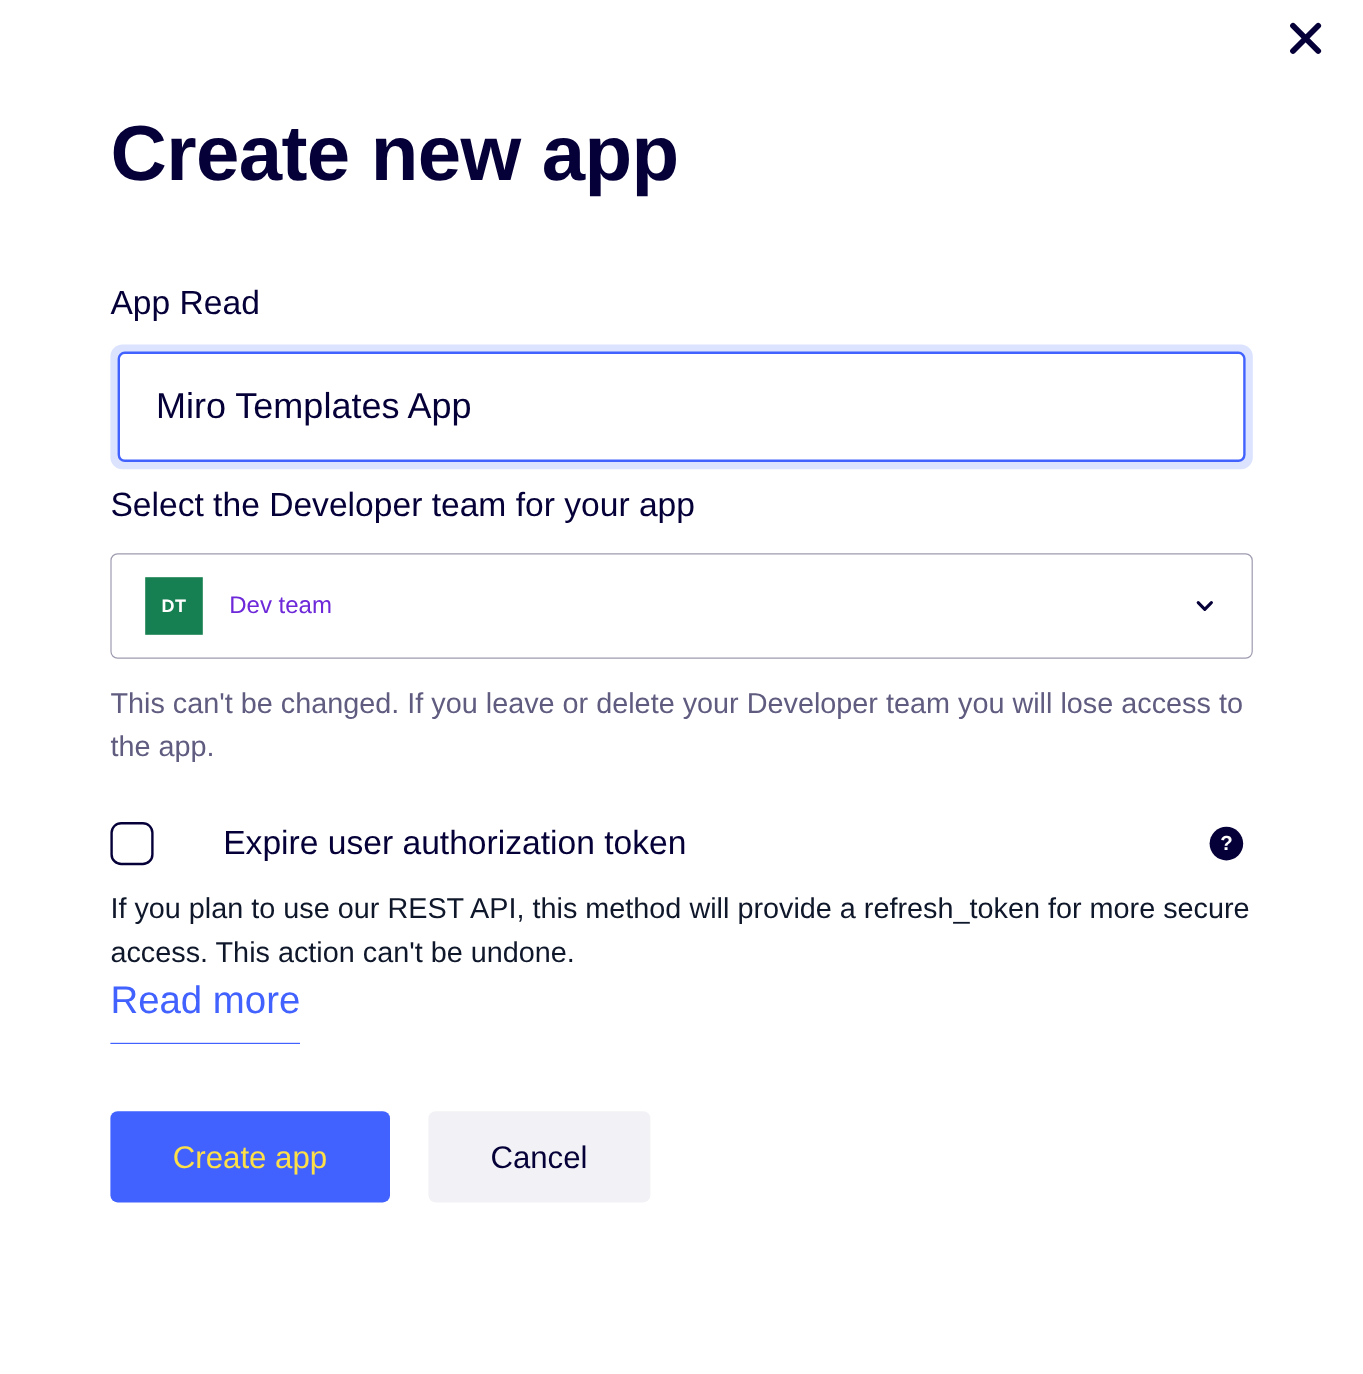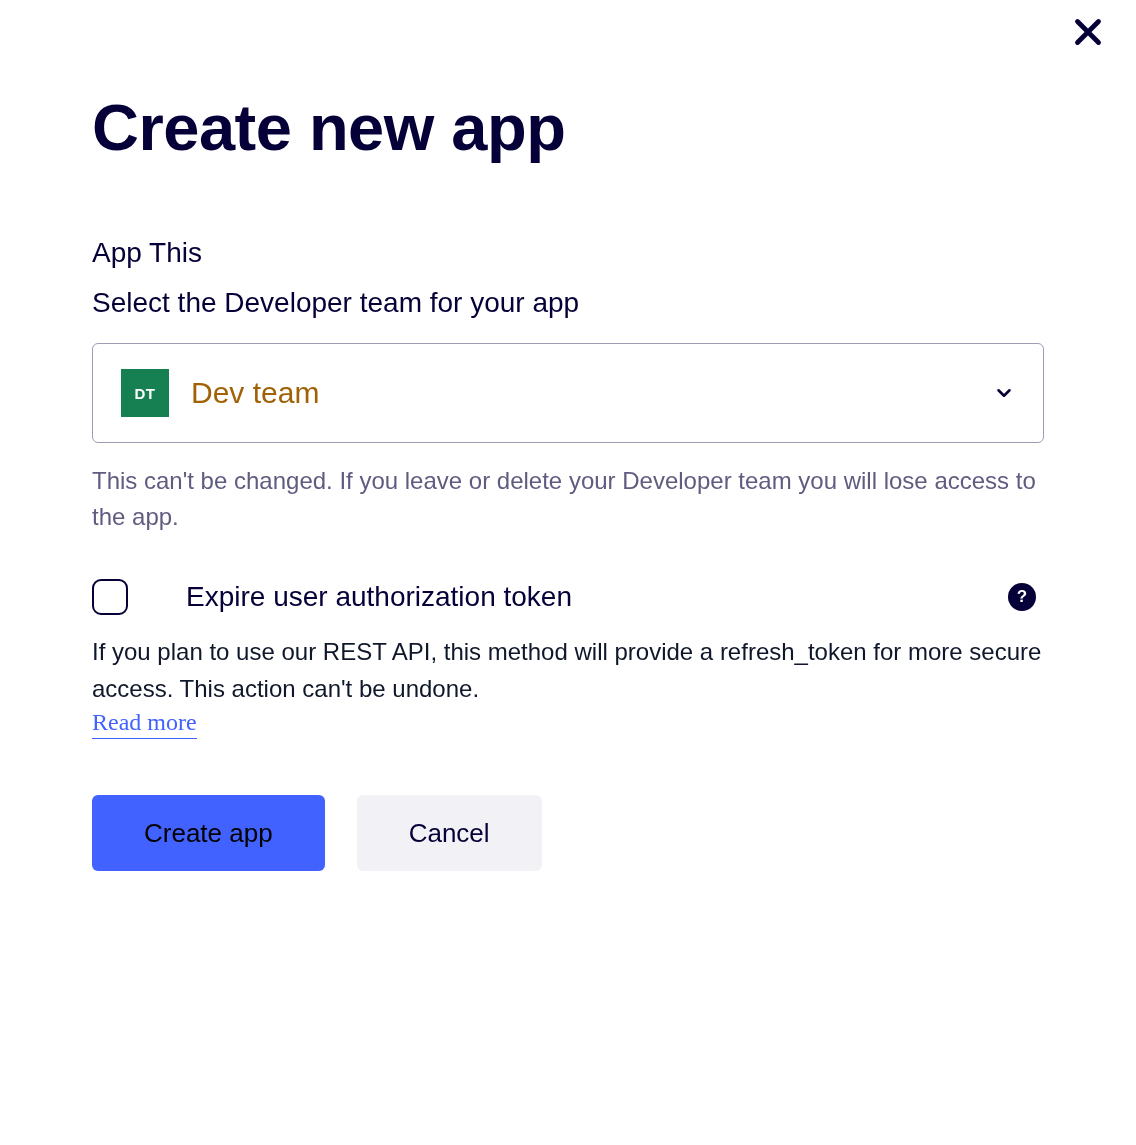--- a/index.html
+++ b/index.html
@@ -69,21 +69,21 @@
       font-family: inherit;
     }
     .hint {
       font-size: 24px;
       color: #5f5c80;
       line-height: 1.5;
       margin-bottom: 44px;
     }
     .select-box {
       width: 100%;
-      height: 100px;
+      height: 88px;
       border: 1.5px solid #9e9cb0;
       border-radius: 6px;
       display: flex;
       align-items: center;
       padding: 0 28px;
       cursor: pointer;
       margin-top: 24px;
       margin-bottom: 20px;
     }
     .team-badge {
@@ -93,22 +93,22 @@
       color: #ffffff;
       font-size: 15px;
       font-weight: 600;
       display: flex;
       align-items: center;
       justify-content: center;
       margin-right: 22px;
       letter-spacing: 0.5px;
     }
     .select-text {
-      font-size: 30px;
-      color: #a16207;
+      font-size: 20px;
+      color: #6d28d9;
       flex: 1;
     }
     .chevron {
       width: 22px;
       height: 22px;
     }
     .checkbox-row {
       display: flex;
       align-items: center;
       margin-bottom: 18px;
@@ -143,67 +143,69 @@
       font-weight: 600;
       cursor: pointer;
     }
     .description {
       font-size: 24px;
       color: #0f172a;
       line-height: 1.55;
       margin-bottom: 2px;
     }
     .read-more {
-      font-size: 24px;
+      font-size: 32px;
       color: #4262ff;
       text-decoration: none;
       border-bottom: 1.5px solid #4262ff;
-      padding-bottom: 2px;
+      padding-bottom: 17px;
       display: inline-block;
       margin-bottom: 56px;
       cursor: pointer;
-      font-family: Liberation Serif, serif;
     }
     .button-row {
       display: flex;
       gap: 32px;
     }
     .btn {
       height: 76px;
       border-radius: 6px;
       font-size: 26px;
       font-weight: 400;
       border: none;
       cursor: pointer;
       padding: 0 52px;
       font-family: inherit;
     }
     .btn-primary {
       background: #4262ff;
-      color: #000000;
+      color: #fde047;
     }
     .btn-secondary {
       background: #f2f2f6;
       color: #050038;
     }
   </style>
 </head>
 <body>
 
 <button class="close-btn">
   <svg viewBox="0 0 24 24" fill="none">
     <path d="M5 5 L19 19 M19 5 L5 19" stroke-linecap="round"></path>
   </svg>
 </button>
 
 <div class="modal">
 
   <h1 class="modal-title">Create new app</h1>
 
-  <div class="field-label">App This</div>
+  <div class="field-label">App Read</div>
+  <div class="text-input-wrap">
+    <input class="text-input" type="text" value="Miro Templates App" style="">
+  </div>
 
   <div class="field-label">Select the Developer team for your app</div>
   <div class="select-box">
     <div class="team-badge">DT</div>
     <div class="select-text">Dev team</div>
     <svg class="chevron" viewBox="0 0 24 24" fill="none">
       <path d="M6 9 L12 15 L18 9" stroke="#050038" stroke-width="2.8" stroke-linecap="round" stroke-linejoin="round"></path>
     </svg>
   </div>
   <div class="hint">This can't be changed. If you leave or delete your Developer team you will lose access to the app.</div>

